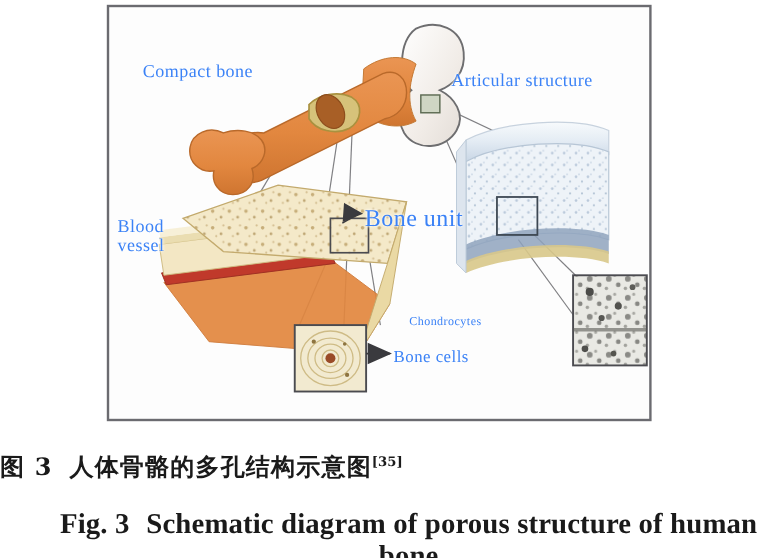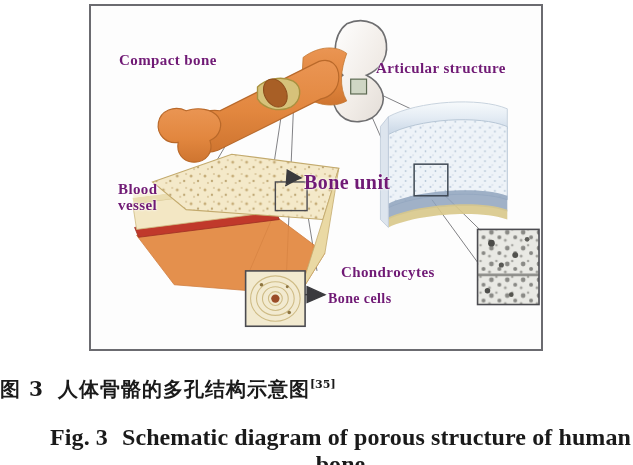--- a/index.html
+++ b/index.html
@@ -35,33 +35,33 @@
   #figure-canvas svg {
     display: block;
     width: 100%;
     height: 100%;
   }
 
   
   .anno {
     position: absolute;
     font-family: "Liberation Serif", "DejaVu Serif", serif;
-    font-weight: 700;
-    color: #701a75;
+    font-weight: 400;
+    color: #3b82f6;
     letter-spacing: .4px;
     white-space: nowrap;
     line-height: 1.08;
     text-shadow: 0 0 2px #ffffff, 0 0 3px #ffffff;
   }
   #anno-compact-bone   { left: 28px;  top: 46px;  font-size: 15px; }
   #anno-articular      { left: 285px; top: 54px;  font-size: 15px; }
-  #anno-blood-vessel   { left: 7px;   top: 175px; font-size: 15px; white-space: normal; width: 62px; margin-left: 20px; }
+  #anno-blood-vessel   { left: 7px;   top: 175px; font-size: 15px; white-space: normal; width: 62px; }
   #anno-bone-unit      { left: 213px; top: 166px; font-size: 20px; }
   #anno-bone-cells     { left: 237px; top: 285px; font-size: 14px; }
-  #anno-chondrocytes   { left: 250px; top: 258px; font-size: 15px; }
+  #anno-chondrocytes   { left: 250px; top: 258px; font-size: 10px; }
 
   
   #caption-zh {
     position: absolute;
     left: 0; right: 0;
     top: 376px;
     text-align: left;
     font-size: 20px;
     font-weight: 700;
     letter-spacing: 1px;

